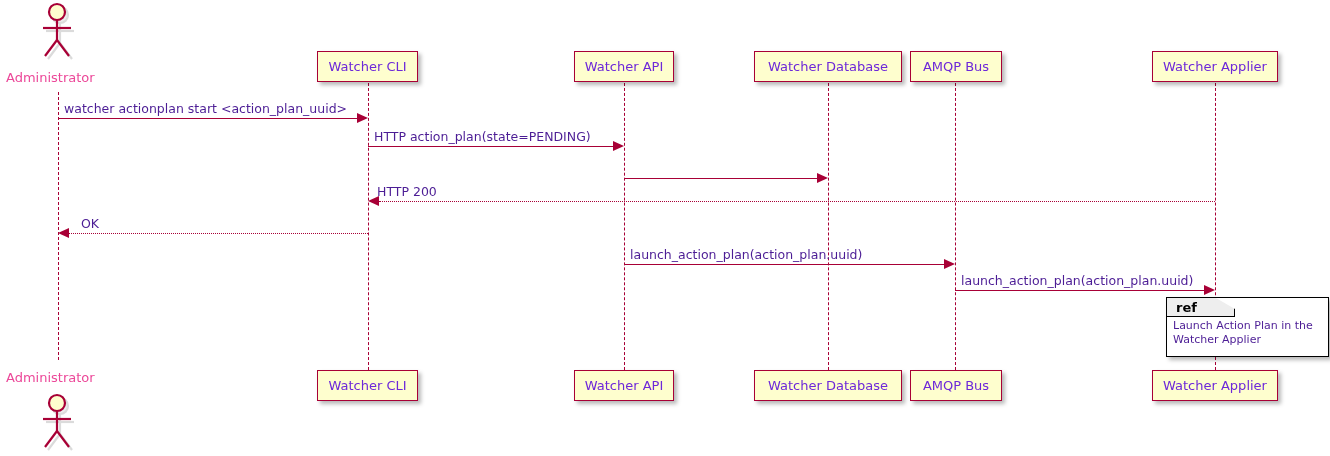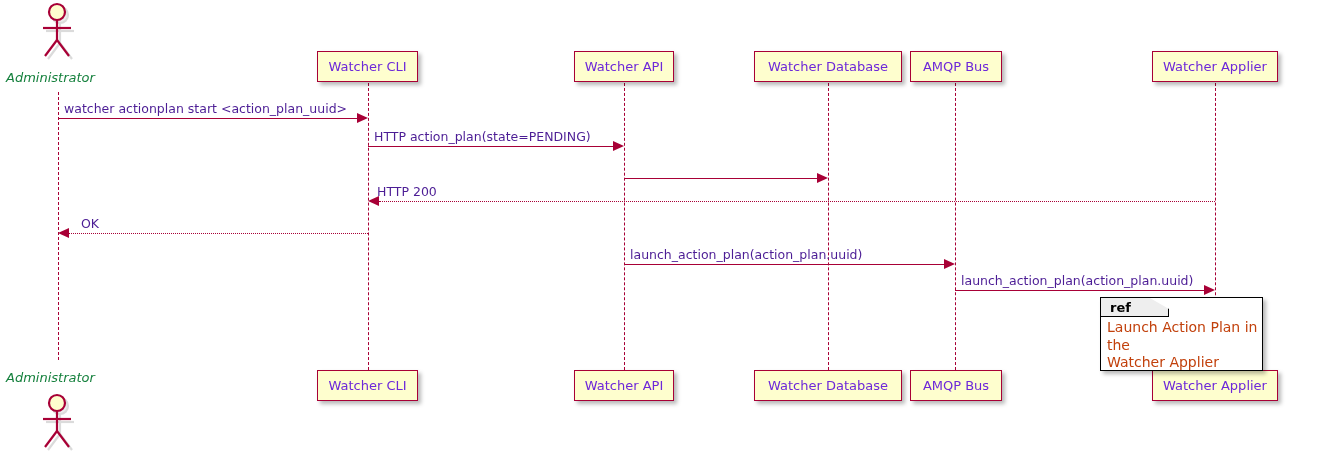--- a/index.html
+++ b/index.html
@@ -42,24 +42,23 @@
     box-shadow: 3px 3px 4px rgba(0,0,0,0.28);
   }
   
   .actor-fig {
     position: absolute;
     z-index: 3;
   }
   .actor-label {
     position: absolute;
     font-size: 13px;
-    color: #15803d;
+    color: #ec4899;
     white-space: nowrap;
     z-index: 3;
-    font-style: italic;
   }
   
   .msg-line {
     position: absolute;
     height: 0;
     border-top: 1.5px solid #A80036;
     z-index: 2;
   }
   .msg-line.dotted {
     border-top: 1.5px dotted #A80036;
@@ -108,22 +107,22 @@
     font-size: 13px;
     color: #000000;
     display: flex;
     align-items: center;
     padding-left: 9px;
     -webkit-clip-path: polygon(0 0, 72% 0, 100% 58%, 100% 100%, 0 100%);
     clip-path: polygon(0 0, 72% 0, 100% 58%, 100% 100%, 0 100%);
   }
   .ref-text {
     position: absolute;
-    font-size: 14px;
-    color: #c2410c;
+    font-size: 11px;
+    color: #4c1d95;
     line-height: 1.25;
     white-space: pre-line;
   }
 </style>
 </head>
 <body>
 
 <div id="diagram">
 
   <div class="lifeline" style="left:58px; top:92px; height:268px;"></div>
@@ -197,19 +196,19 @@
   <div class="msg-label" style="left:73px; top:216px;margin-left:8px;">OK</div>
 
   <div class="msg-line" style="left:624px; top:264px; width:320px;"></div>
   <div class="arrowhead right" style="left:944px; top:259px;"></div>
   <div class="msg-label" style="left:630px; top:247px;">launch_action_plan(action_plan.uuid)</div>
 
   <div class="msg-line" style="left:955px; top:290px; width:249px;"></div>
   <div class="arrowhead right" style="left:1204px; top:285px;"></div>
   <div class="msg-label" style="left:961px; top:273px;">launch_action_plan(action_plan.uuid)</div>
 
-  <div class="ref-box" style="left:1100px; top:297px; width:163px; height:74px;">
+  <div class="ref-box" style="left:1166px; top:297px; width:163px; height:60px;">
     <div class="ref-tab" style="width:68px; height:19px;">ref</div>
     <div class="ref-text" style="left:6px; top:21px;">Launch Action Plan in the
 Watcher Applier</div>
   </div>
 
 </div>
 
 </body></html>

